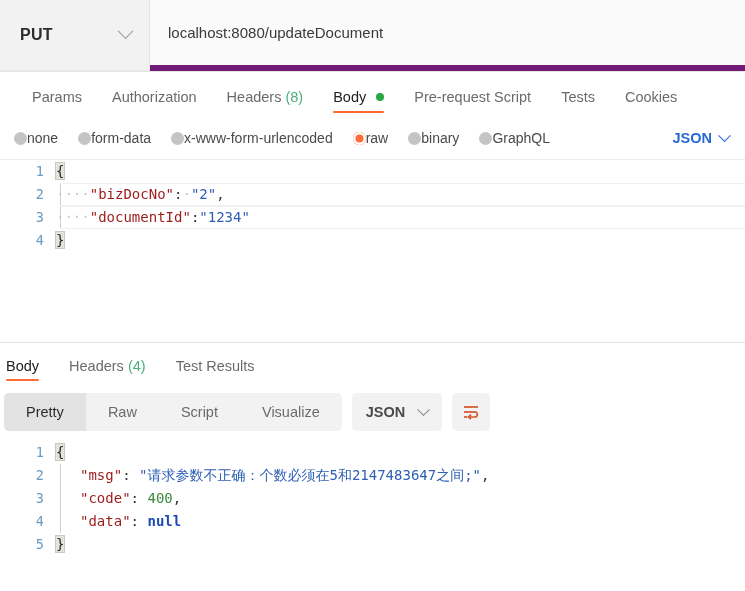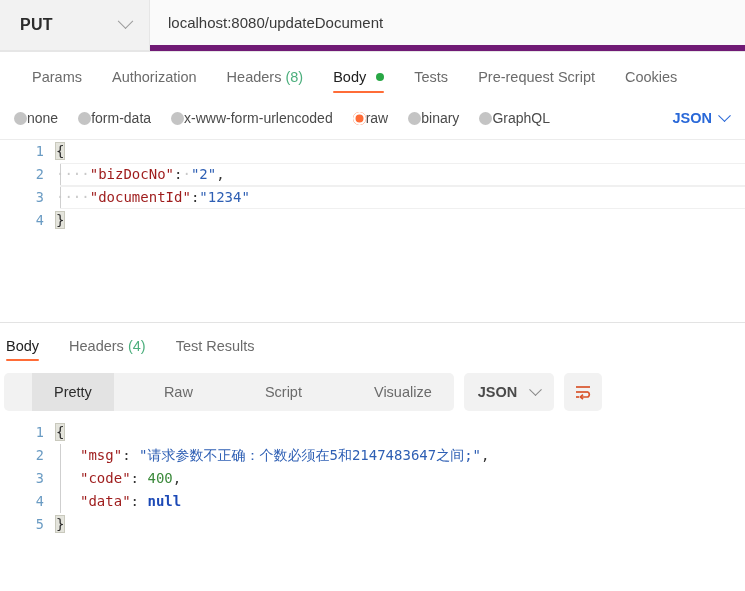--- a/index.html
+++ b/index.html
@@ -8,21 +8,21 @@
     background: #ffffff;
     font-family: "Liberation Sans", sans-serif;
     color: #2c2c2c;
     overflow: hidden;
   }
 
   
   .url-bar {
     display: flex;
     align-items: stretch;
-    height: 52px;
+    height: 72px;
     border-bottom: 1px solid #e6e6e6;
   }
   .method-select {
     width: 150px;
     background: #f2f2f2;
     border: 1px solid #e6e6e6;
     border-left: none;
     border-top: none;
     display: flex;
     align-items: center;
@@ -224,21 +224,20 @@
     height: 38px;
   }
   .seg-item {
     display: flex;
     align-items: center;
     padding: 0 22px;
     font-size: 14.5px;
     color: #6b6b6b;
     cursor: pointer;
     white-space: nowrap;
-    margin-left: 28px;
   }
   .seg-item.active {
     background: #e3e3e3;
     color: #2c2c2c;
   }
   .dropdown-box {
     display: flex;
     align-items: center;
     gap: 14px;
     background: #f2f2f2;
@@ -282,22 +281,22 @@
   <div class="tab"><span>Params</span></div>
   <div class="tab"><span>Authorization</span></div>
   <div class="tab">
     <span>Headers</span>
     <span class="count">(8)</span>
   </div>
   <div class="tab active">
     <span>Body</span>
     <span class="green-dot"></span>
   </div>
+  <div class="tab"><span>Pre-request Script</span></div>
   <div class="tab"><span>Tests</span></div>
-  <div class="tab"><span>Pre-request Script</span></div>
   <div class="tab"><span>Cookies</span></div>
 </div>
 
 <div class="body-type-row">
   <div class="radio-item">
     <span class="radio-dot"></span>
     <span>none</span>
   </div>
   <div class="radio-item">
     <span class="radio-dot"></span>

